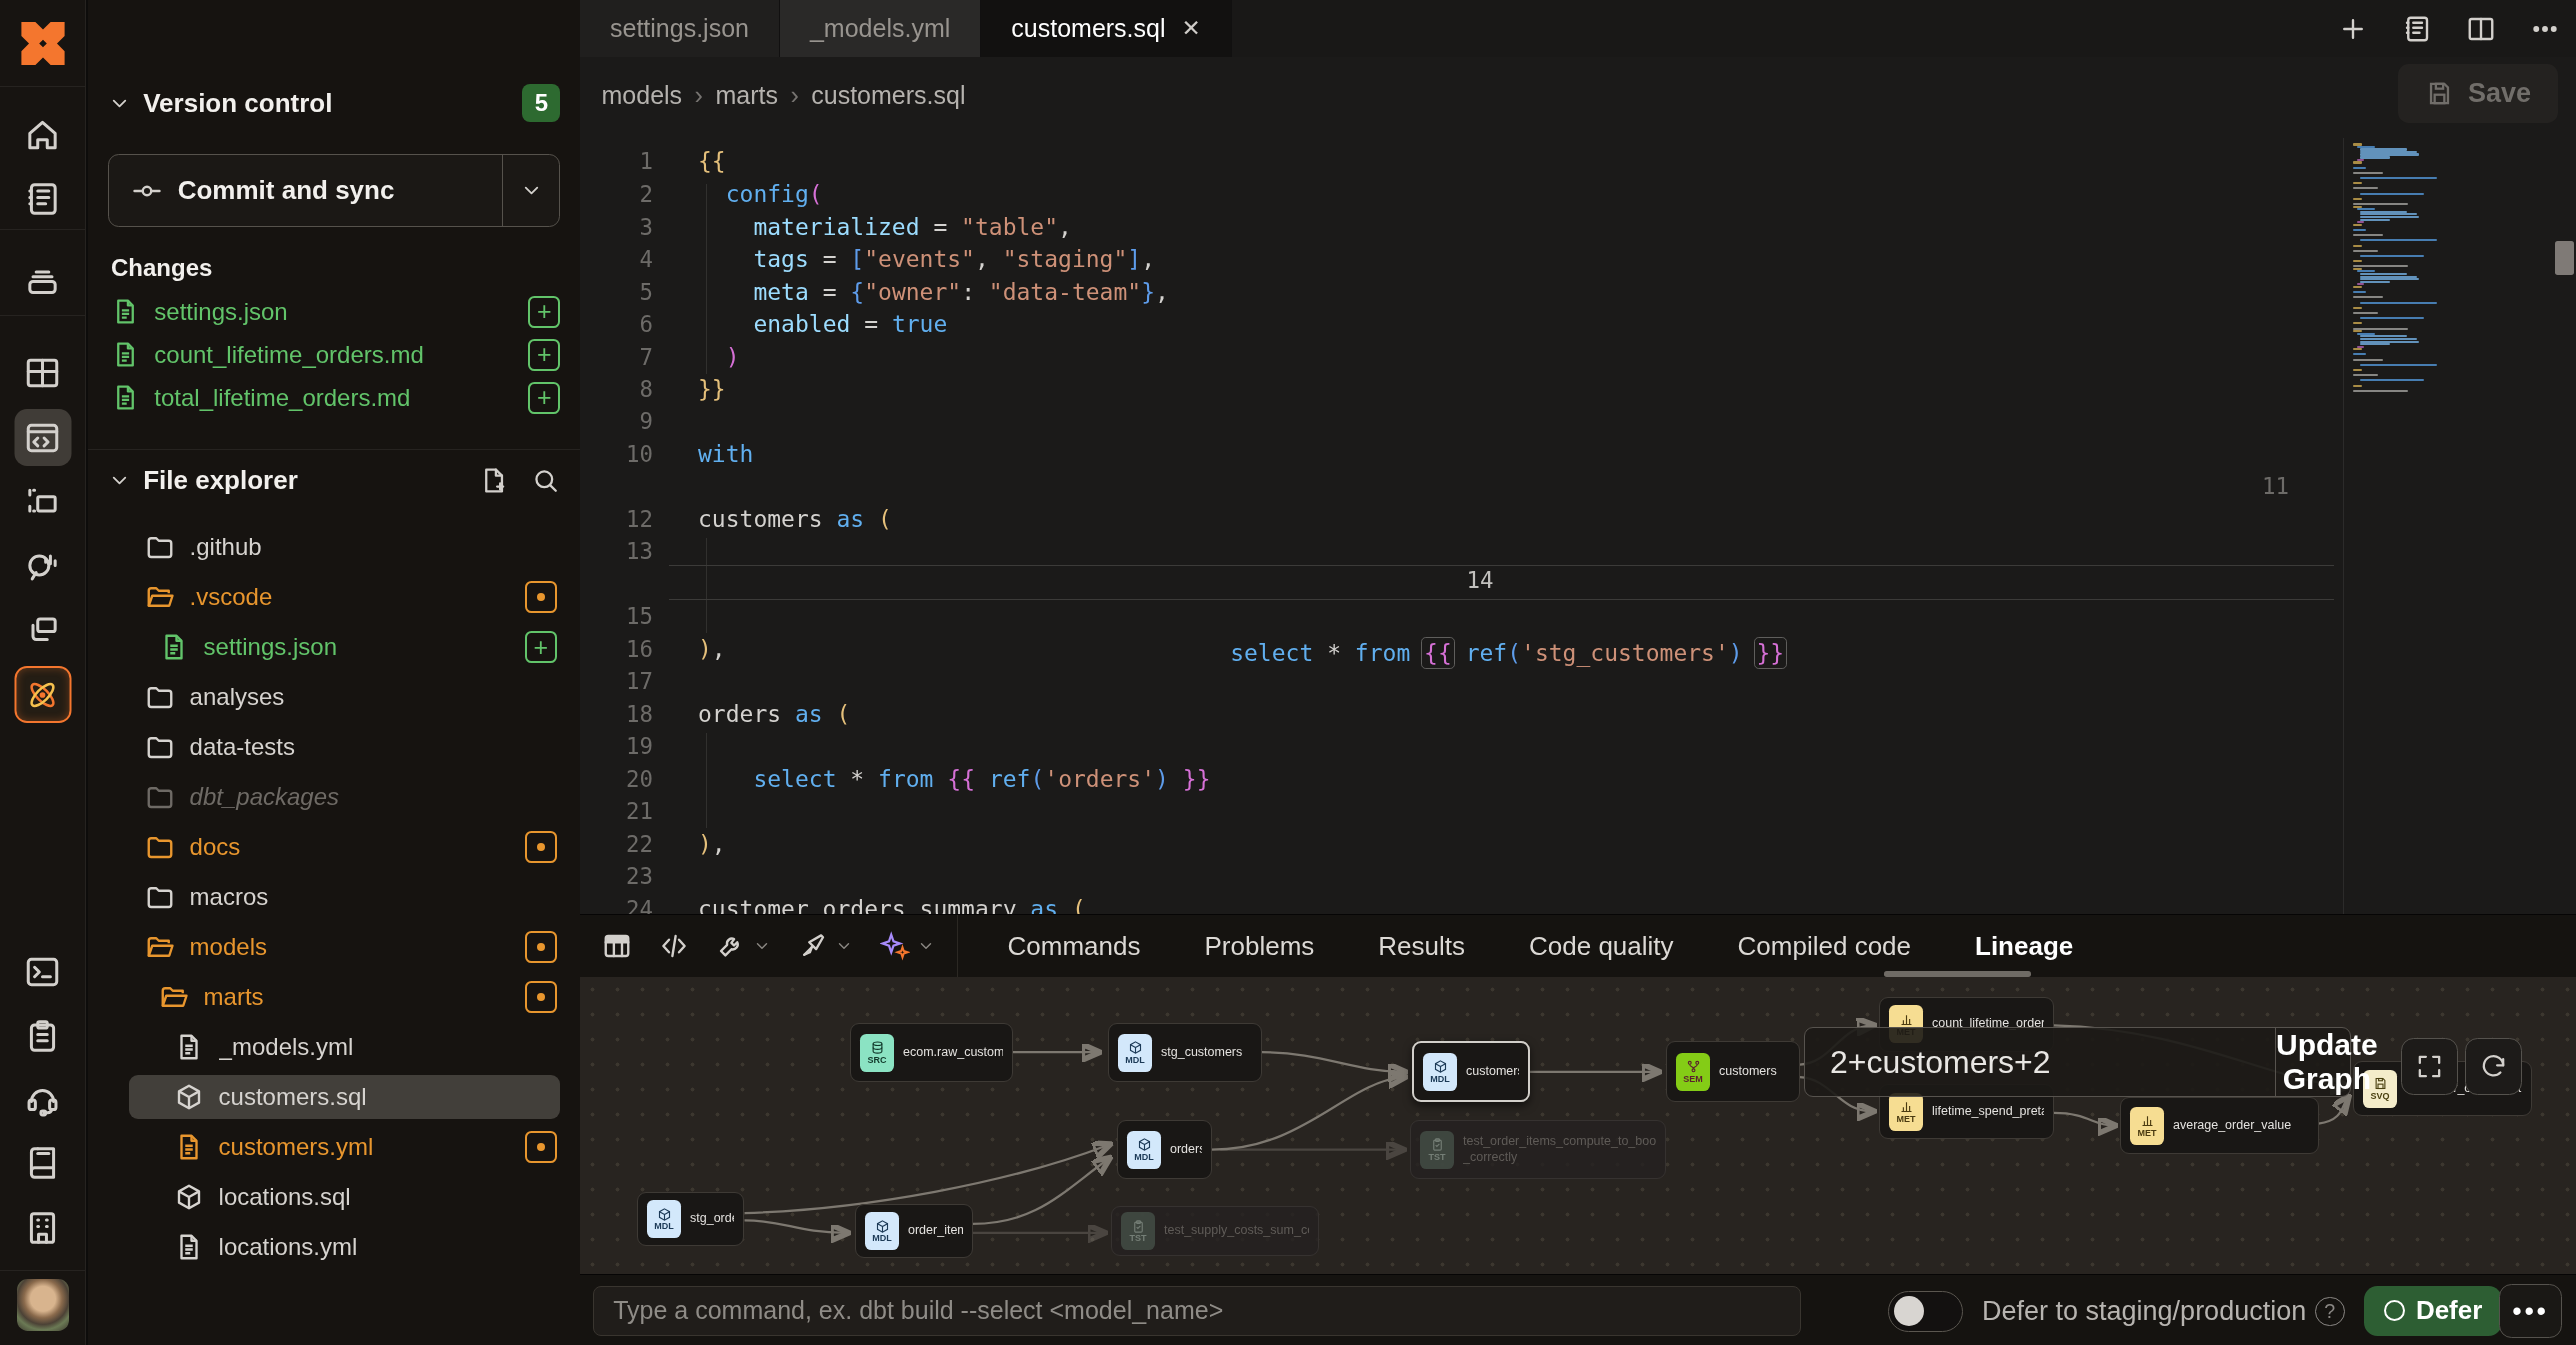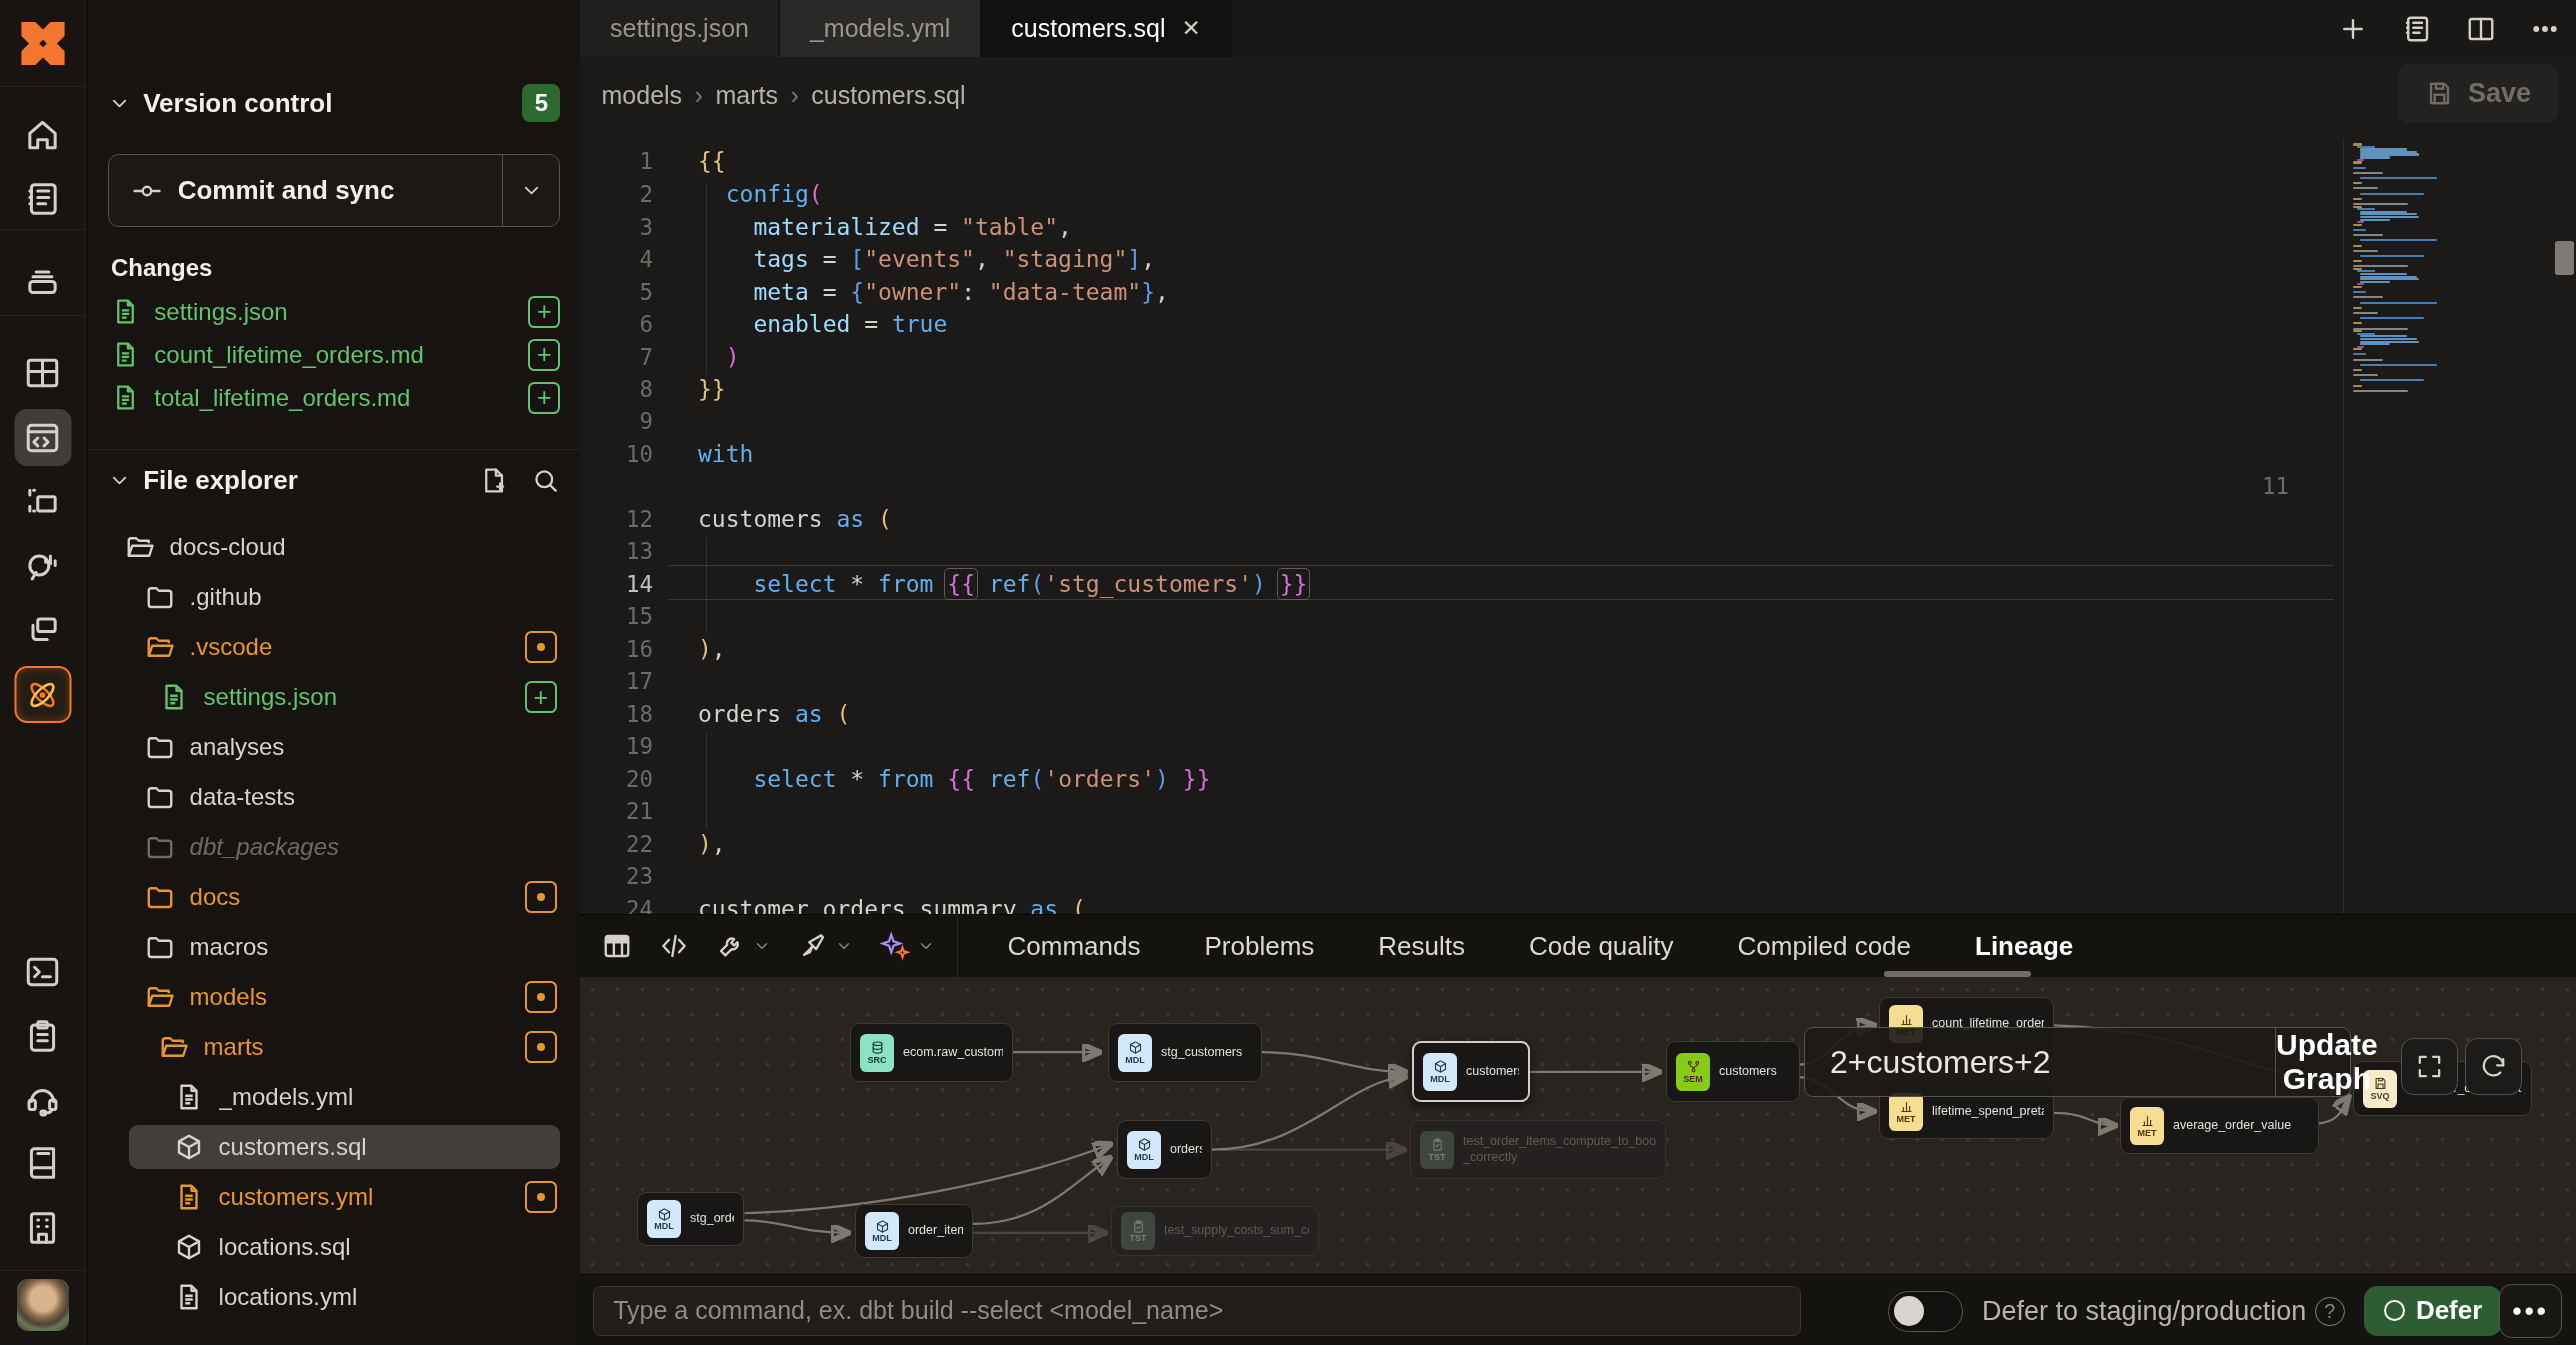--- a/index.html
+++ b/index.html
@@ -312,30 +312,20 @@
           </svg>
         <svg viewBox="0 0 24 24" class="ic" style="width:29px;height:29px">
             <circle cx="11" cy="11" r="6.5"></circle>
             <path d="M16 16l4.5 4.5"></path>
           </svg>
       </div>
     </div>
 
     <div id="tree">
         <div class="trow c-default">
-          <span style="width:23px;flex:0 0 23px"></span>
-    <span class="tic">
-            <svg viewBox="0 0 24 24" fill="none" stroke="currentColor" stroke-width="1.9" stroke-linejoin="round">
-              <path d="M3 19V7a2 2 0 0 1 2-2h4l2 2h8v2"></path>
-              <path d="M3 19l2.8-8H22l-2.6 8z"></path>
-            </svg>
-          </span>
-    <span class="tnm">docs-cloud</span>
-        </div>
-        <div class="trow c-default">
           <span style="width:43px;flex:0 0 43px"></span>
     <span class="tic">
             <svg viewBox="0 0 24 24" fill="none" stroke="currentColor" stroke-width="1.9" stroke-linejoin="round">
               <path d="M3 7a2 2 0 0 1 2-2h4l2 2h8a2 2 0 0 1 2 2v9a2 2 0 0 1-2 2H5a2 2 0 0 1-2-2z"></path>
             </svg>
           </span>
     <span class="tnm">.github</span>
         </div>
         <div class="trow c-orange">
           <span style="width:43px;flex:0 0 43px"></span>
@@ -584,21 +574,21 @@
           </div>
           <div class="codeline" style="top: 368px;">
             <span class="ln">12</span>
             <span class="ct"><span class="tk-p">customers </span><span class="tk-k">as</span><span class="tk-p"> </span><span class="tk-y">(</span></span>
           </div>
           <div class="codeline" style="top: 400px;">
             <span class="ln">13</span>
             <span class="ct"></span>
           </div>
           <div class="lhl" style="top: 431px;"></div>
-          <div class="codeline active" style="top: 433px;">
+          <div class="codeline active" style="top: 433px; flex-direction: column;">
             <span class="ln">14</span>
             <span class="ct"><span class="tk-p">    </span><span class="tk-k">select</span><span class="tk-p"> </span><span class="tk-p">*</span><span class="tk-p"> </span><span class="tk-k">from</span><span class="tk-p"> </span><span class="tk-mb">{{</span><span class="tk-p"> </span><span class="tk-k">ref</span><span class="tk-bb">(</span><span class="tk-s">'stg_customers'</span><span class="tk-bb">)</span><span class="tk-p"> </span><span class="tk-mb">}}</span></span>
           </div>
           <div class="codeline" style="top: 465px;">
             <span class="ln">15</span>
             <span class="ct"></span>
           </div>
           <div class="codeline" style="top: 498px;">
             <span class="ln">16</span>
             <span class="ct"><span class="tk-y">)</span><span class="tk-p">,</span></span>

